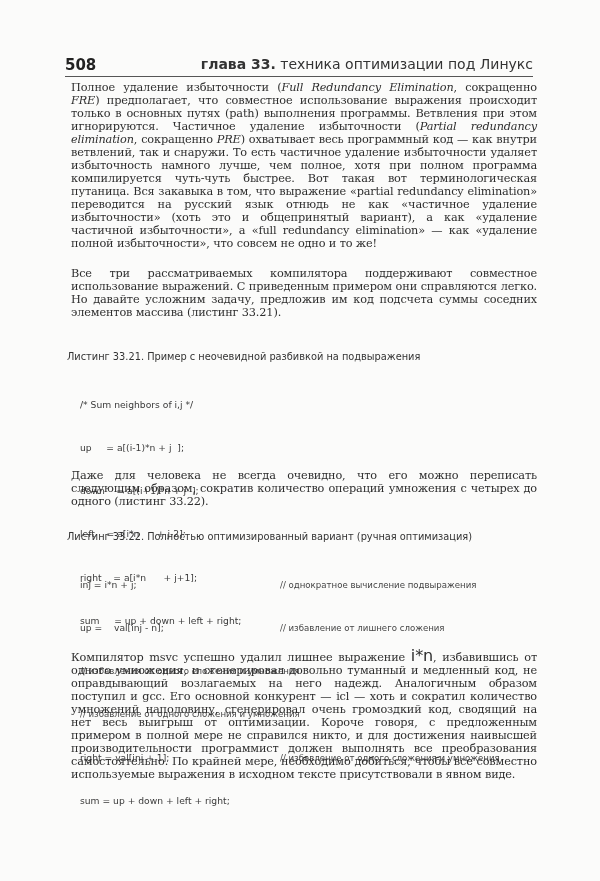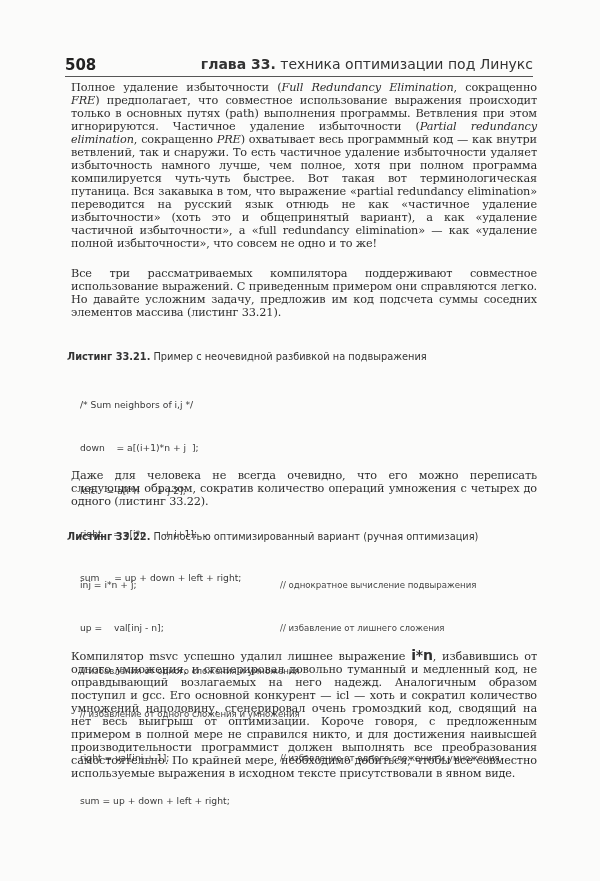--- a/index.html
+++ b/index.html
@@ -25,48 +25,49 @@
     text-align: justify; margin: 4px;
     letter-spacing: -0.15px;
   }
   .body-text i { font-style: italic; }
   .listing-caption {
     position: absolute; left: 67px; width: 466px;
     font-family: "DejaVu Sans", sans-serif;
     font-size: 9.8px; color: #333; line-height: 14px;
     white-space: nowrap;
   }
-  .listing-caption .lbl { font-weight: bold; text-align: center; }
+  .listing-caption .lbl { font-weight: normal; text-align: center; }
   .code {
     position: absolute; left: 80px;
     font-family: "DejaVu Sans", sans-serif;
     font-size: 9.2px; line-height: 14.4px; color: #3a3a3a;
     margin: 0; white-space: pre;
   }
   .code .line { display: flex; height: 14.4px; }
   .code .c-code { white-space: pre; width: 200px; }
   .code .c-comment { white-space: pre; font-size: 8.6px; color: #444; }
-  .mono-inline { font-family: "DejaVu Sans", sans-serif; font-size: 14px; font-weight: bold; }
+  .mono-inline { font-family: "DejaVu Sans", sans-serif; font-size: 16px; }
 </style>
 </head>
 <body>
 
 <div class="header">
   <span class="page-num">508</span>
   <span class="running-title"><b>глава 33.</b> <span>техника оптимизации под Линукс</span></span>
 </div>
 
 <p class="body-text" style="top:77px;"><span>Полное удаление избыточности (</span><i>Full Redundancy Elimination</i><span>, сокращенно </span><i>FRE</i><span>) предполагает, что совместное использование выражения происходит только в основных путях (path) выполнения программы. Ветвления при этом игнорируются. Частичное удаление избыточности (</span><i>Partial redundancy elimination</i><span>, сокращенно </span><i>PRE</i><span>) охватывает весь программный код — как внутри ветвлений, так и снаружи. То есть частичное удаление избыточности удаляет избыточность намного лучше, чем полное, хотя при полном программа компилируется чуть-чуть быстрее. Вот такая вот терминологическая путаница. Вся закавыка в том, что выражение «partial redundancy elimination» переводится на русский язык отнюдь не как «частичное удаление избыточности» (хоть это и общепринятый вариант), а как «удаление частичной избыточности», а «full redundancy elimination» — как «удаление полной избыточности», что совсем не одно и то же!</span></p>
 
 <p class="body-text" style="top:263px;">Все три рассматриваемых компилятора поддерживают совместное использование выражений. С приведенным примером они справляются легко. Но давайте усложним задачу, предложив им код подсчета суммы соседних элементов массива (листинг 33.21).</p>
 
 <div class="listing-caption" style="top:350px;"><span class="lbl">Листинг 33.21.</span> <span>Пример с неочевидной разбивкой на подвыражения</span></div>
 
 <div class="code" style="top:369px;">
   <div class="line"><span class="c-code">/* Sum neighbors of i,j */</span></div>
+  <div class="line"><span class="c-code">up     = a[(i-1)*n + j  ];</span></div>
   <div class="line"><span class="c-code">down    = a[(i+1)*n + j  ];</span></div>
   <div class="line"><span class="c-code">left    = a[i*n      + j-2];</span></div>
   <div class="line"><span class="c-code">right    = a[i*n      + j+1];</span></div>
   <div class="line"><span class="c-code" style="width:260px">sum     = up + down + left + right;</span></div>
 </div>
 
 <p class="body-text" style="top:465px;">Даже для человека не всегда очевидно, что его можно переписать следующим образом, сократив количество операций умножения с четырех до одного (листинг 33.22).</p>
 
 <div class="listing-caption" style="top:530px;"><span class="lbl">Листинг 33.22.</span> <span>Полностью оптимизированный вариант (ручная оптимизация)</span></div>
 

